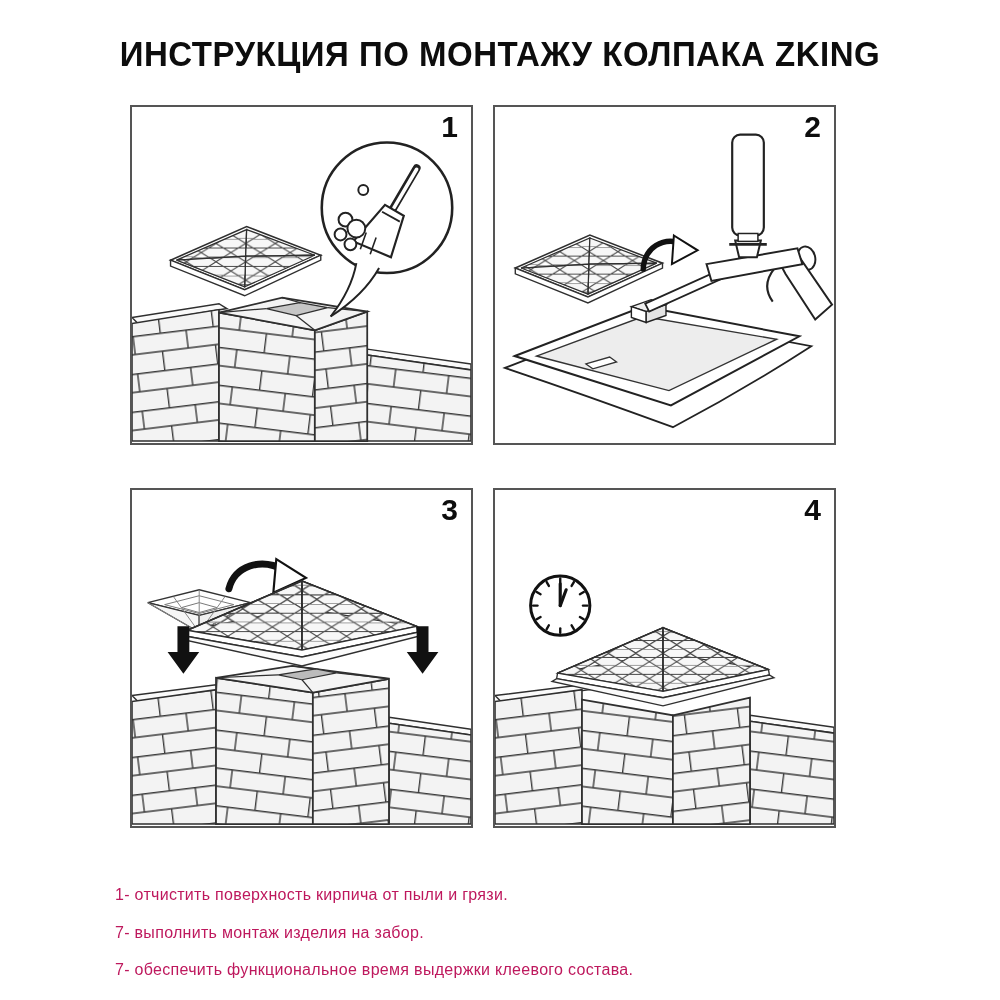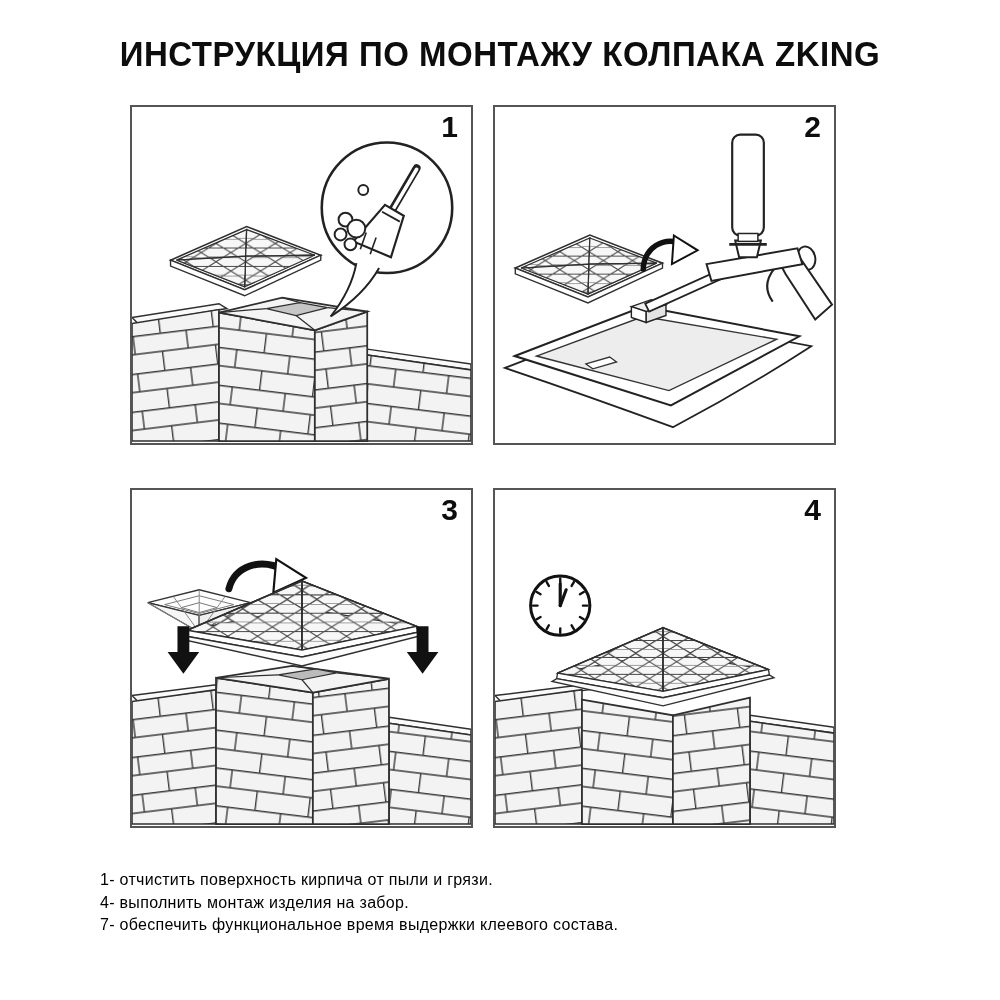--- a/index.html
+++ b/index.html
@@ -9,21 +9,21 @@
          font-size:33px;font-weight:bold;letter-spacing:.5px;color:#0d0d0d;margin:0;
          transform:scaleY(1.08);transform-origin:top center;white-space:nowrap;}
   .panel{position:absolute;width:343px;height:340px;border:2px solid #555;background:#fff;box-sizing:border-box;}
   #panel-1{left:130px;top:105px;}
   #panel-2{left:493px;top:105px;}
   #panel-3{left:130px;top:488px;}
   #panel-4{left:493px;top:488px;}
   .panel svg{position:absolute;left:0;top:0;width:100%;height:100%;}
   .step-num{position:absolute;top:3px;right:13px;font-size:30px;font-weight:bold;color:#0d0d0d;}
   .instructions{position:absolute;left:100px;top:869px;width:860px;}
-  .instructions p{margin:0;font-size:16px;line-height:22.5px;letter-spacing:.3px;color:#000000;white-space:nowrap;}
+  .instructions p{margin:15px;font-size:16px;line-height:22.5px;letter-spacing:.3px;color:#be185d;white-space:nowrap;}
 </style>
 </head>
 <body>
 
 <div id="page">
 
   <h1 class="title">ИНСТРУКЦИЯ ПО МОНТАЖУ КОЛПАКА ZKING</h1>
 
   <section class="panel" id="panel-1">
     <svg viewBox="0 0 343 336">
@@ -286,17 +286,17 @@
         </g>
         <line x1="66" y1="115" x2="66" y2="93" stroke="#111" stroke-width="3.2" stroke-linecap="round"></line>
         <line x1="66" y1="115" x2="72" y2="99" stroke="#111" stroke-width="3.2" stroke-linecap="round"></line>
       </g>
     </svg>
     <div class="step-num">4</div>
   </section>
 
   <div class="instructions">
     <p>1- отчистить поверхность кирпича от пыли и грязи.</p>
-    <p>4- выполнить монтаж изделия на забор.</p>
+    <p>7- выполнить монтаж изделия на забор.</p>
     <p>7- обеспечить функциональное время выдержки клеевого состава.</p>
   </div>
 
 </div>
 
 </body></html>

